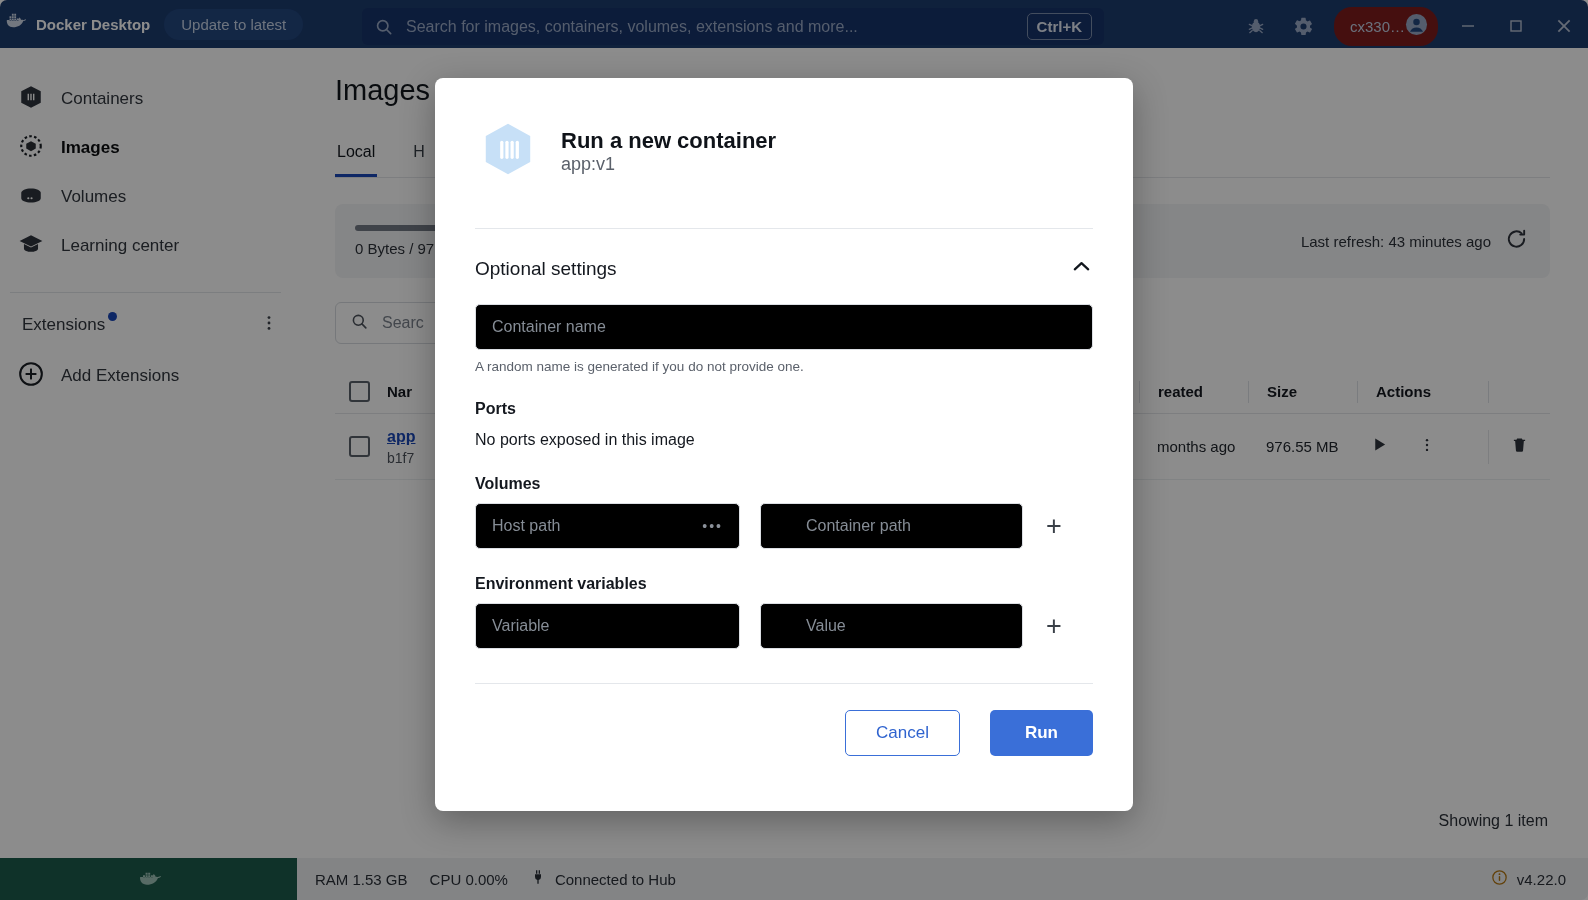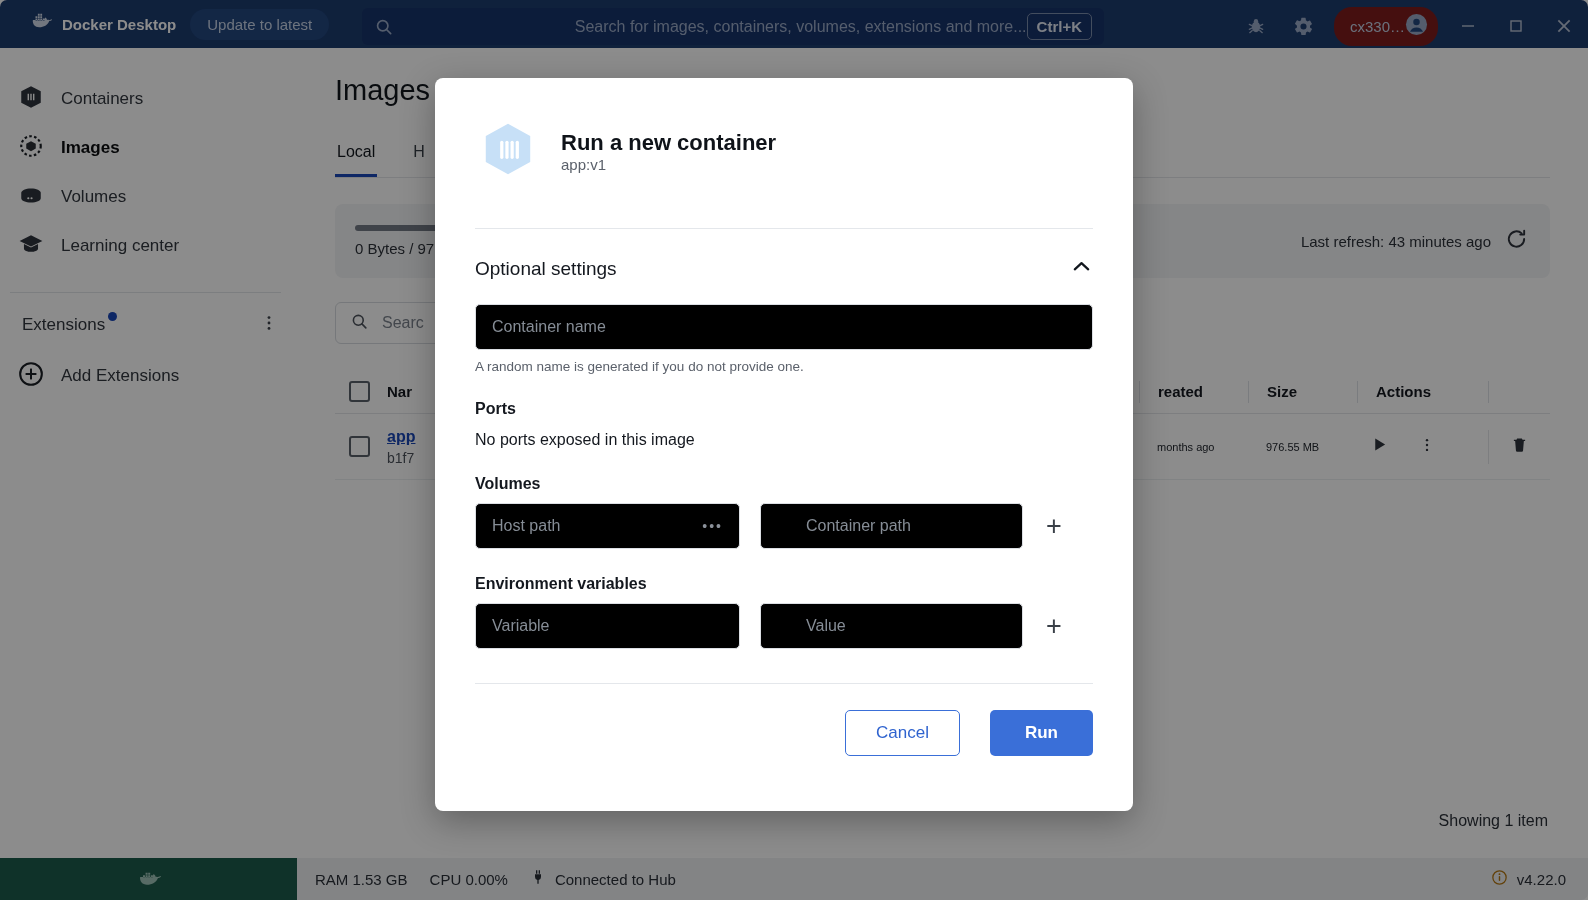--- a/index.html
+++ b/index.html
@@ -14,24 +14,23 @@
     width: 1588px; height: 900px;
     background: #ffffff;
   }
 
   
   .titlebar {
     position: absolute; top: 0; left: 0;
     width: 1588px; height: 48px;
     background: #1d3c6e;
     display: flex; align-items: center;
-    padding: 0 30px;
+    padding: 0 4px;
     border-top-left-radius: 7px;
     border-top-right-radius: 7px;
-    text-align: right;
   }
   .tb-brand {
     color: #ffffff; font-size: 15px; font-weight: bold;
     margin-left: 10px; white-space: nowrap;
   }
   .tb-update {
     margin-left: 14px;
     background: #23477f;
     color: #c7d3e6;
     font-size: 15px;
@@ -200,21 +199,21 @@
     display: flex; align-items: center;
     height: 66px;
     border-bottom: 1px solid #eceef1;
   }
   .img-name {
     color: #1a47b8; font-size: 16px; font-weight: bold;
     text-decoration: underline;
     white-space: nowrap;
   }
   .img-id { color: #4d535c; font-size: 14px; margin-top: 4px; }
-  .cell { font-size: 11px; color: #22272e; white-space: nowrap; }
+  .cell { font-size: 15px; color: #22272e; white-space: nowrap; }
   .showing {
     position: absolute; right: 40px; bottom: 28px;
     font-size: 16px; color: #2b3038;
     white-space: nowrap;
   }
 
   
   .statusbar {
     position: absolute; left: 0; bottom: 0;
     width: 1588px; height: 42px;
@@ -256,21 +255,21 @@
     padding: 0 40px;
     display: flex; flex-direction: column;
   }
   .modal-head {
     display: flex; align-items: center;
     gap: 22px;
     padding-top: 40px;
     padding-left: 2px;
   }
   .modal-title { font-size: 22px; font-weight: bold; color: #0f1319; }
-  .modal-sub { font-size: 15px; color: #5b616b; }
+  .modal-sub { font-size: 18px; color: #5b616b; }
   .modal-divider { height: 1px; background: #e4e7eb; margin-top: 44px; }
 
   .opt-head {
     display: flex; align-items: center;
     margin-top: 26px;
   }
   .opt-title { font-size: 19px; color: #14181f; }
   .opt-chevron { margin-left: auto; }
 
   .field {

